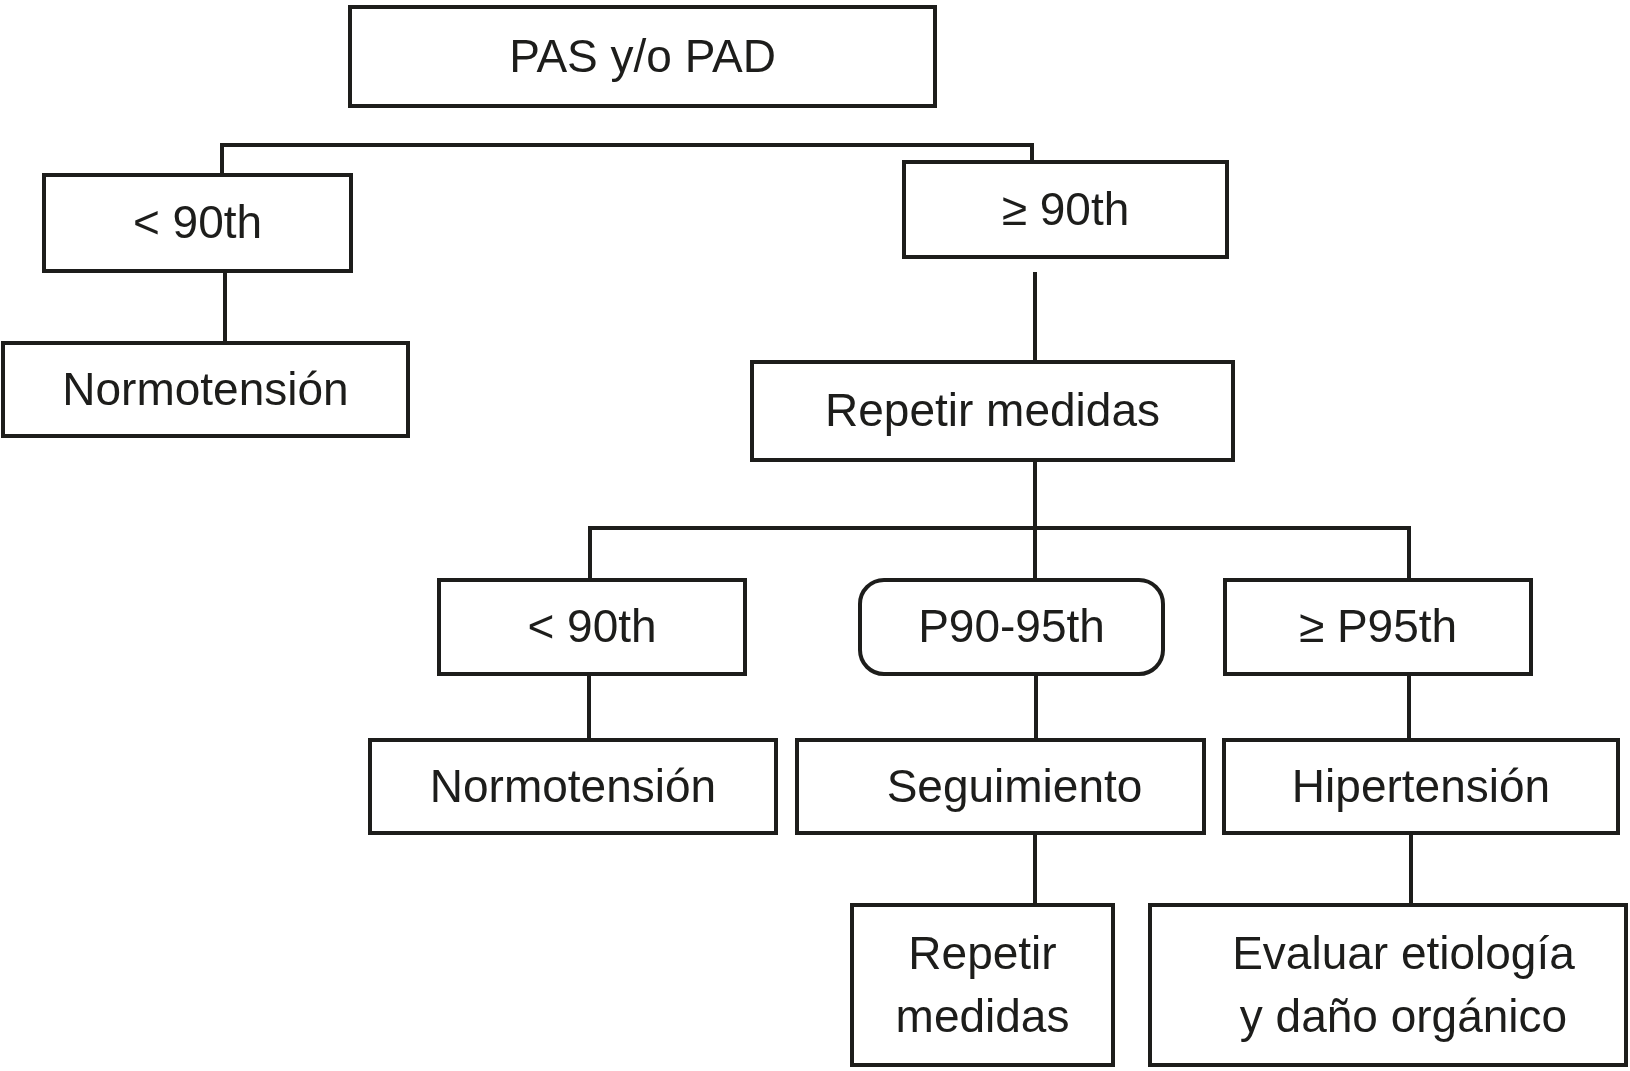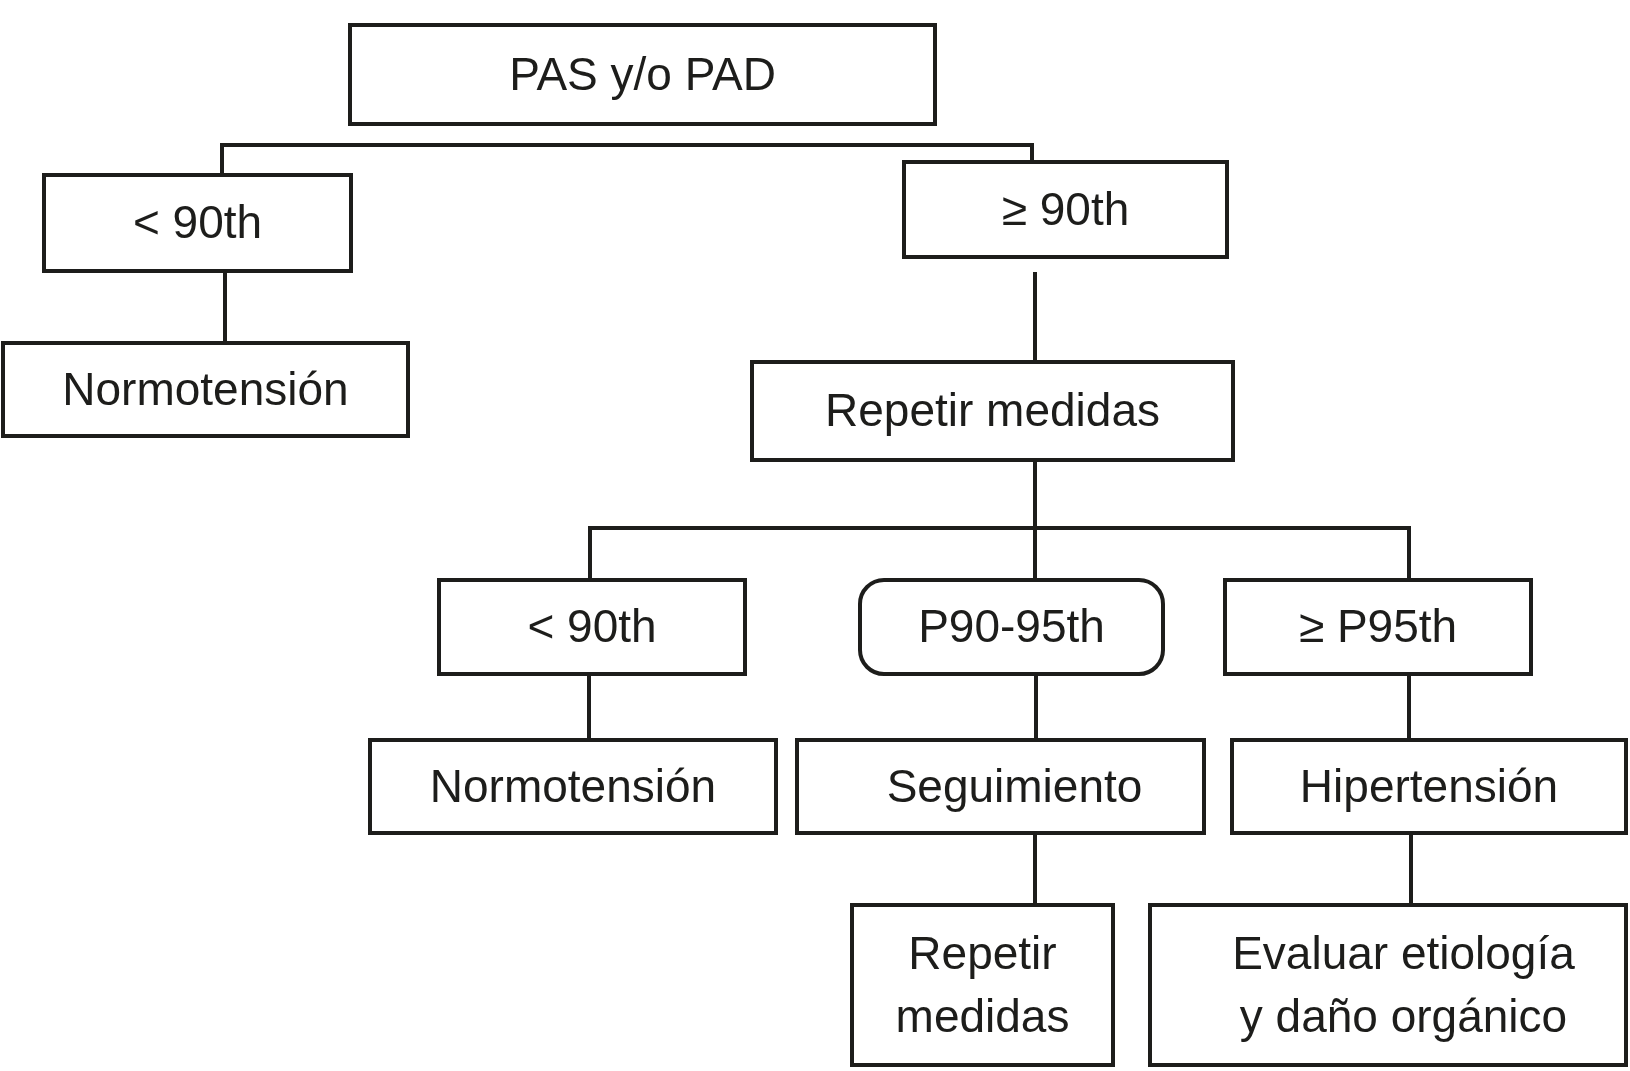--- a/index.html
+++ b/index.html
@@ -35,31 +35,31 @@
     color: var(--ink);
     display: flex;
     align-items: center;
     justify-content: center;
     text-align: center;
     font-size: 46px;
     line-height: 1.38;
     white-space: pre-line;
   }
   
-  .n-root        { left: 348px;  top: 5px;   width: 589px; height: 103px; margin-top: 18px; }
+  .n-root        { left: 348px;  top: 5px;   width: 589px; height: 103px; }
   .n-lt90a      { left: 42px;   top: 173px; width: 311px; height: 100px; }
   .n-ge90a      { left: 902px;  top: 160px; width: 327px; height: 99px;  }
   .n-normo1     { left: 1px;    top: 341px; width: 409px; height: 97px;  }
   .n-repetir1   { left: 750px;  top: 360px; width: 485px; height: 102px; }
   .n-lt90b      { left: 437px;  top: 578px; width: 310px; height: 98px;  }
   .n-p9095      { left: 858px;  top: 578px; width: 307px; height: 98px; border-radius: 26px;  }
   .n-gep95      { left: 1223px; top: 578px; width: 310px; height: 98px;  }
   .n-normo2     { left: 368px;  top: 738px; width: 410px; height: 97px;  }
   .n-seguimiento{ left: 795px;  top: 738px; width: 411px; height: 97px; padding-left: 28px;  }
-  .n-hipertension{ left: 1222px; top: 738px; width: 398px; height: 97px; margin-left: 8px; }
+  .n-hipertension{ left: 1222px; top: 738px; width: 398px; height: 97px; }
   .n-repetir2   { left: 850px;  top: 903px; width: 265px; height: 164px; }
   .n-evaluar    { left: 1148px; top: 903px; width: 480px; height: 164px; padding-left: 31px; }
 </style>
 </head>
 <body>
 
 <div class="canvas">
 
   <svg class="connectors" viewBox="0 0 1630 1071" xmlns="http://www.w3.org/2000/svg">
 

